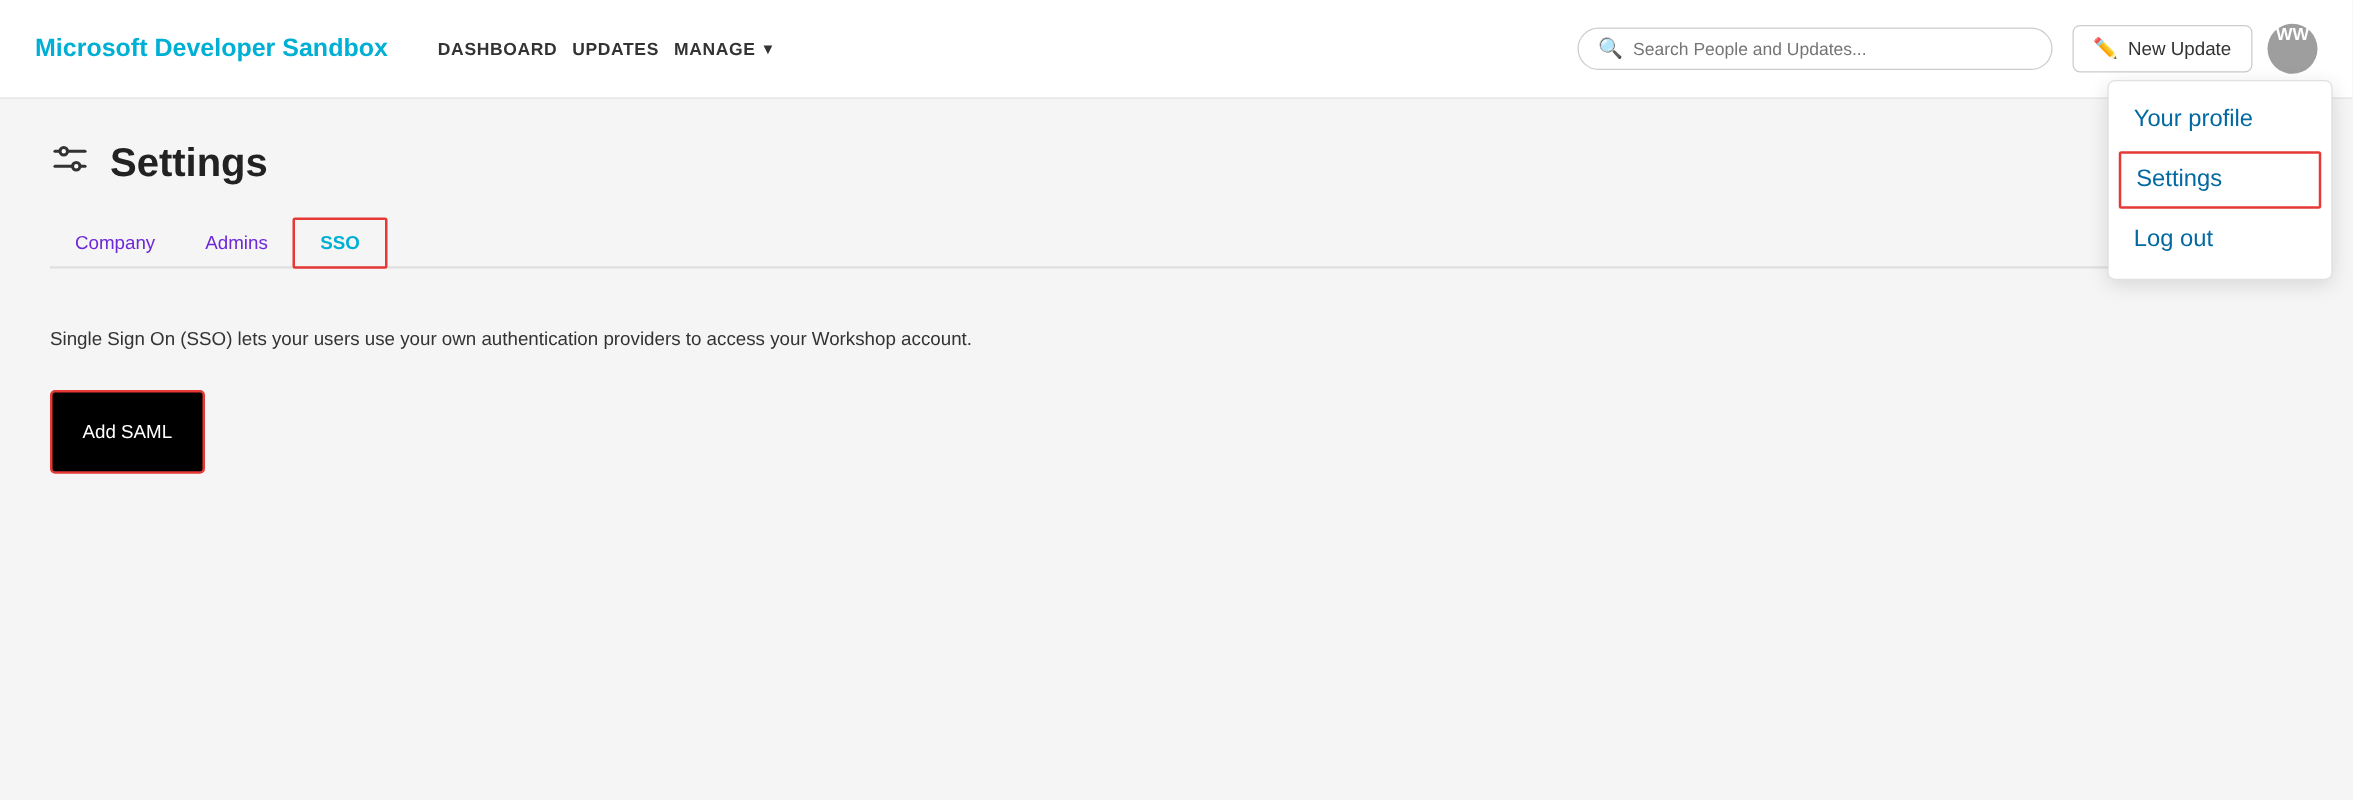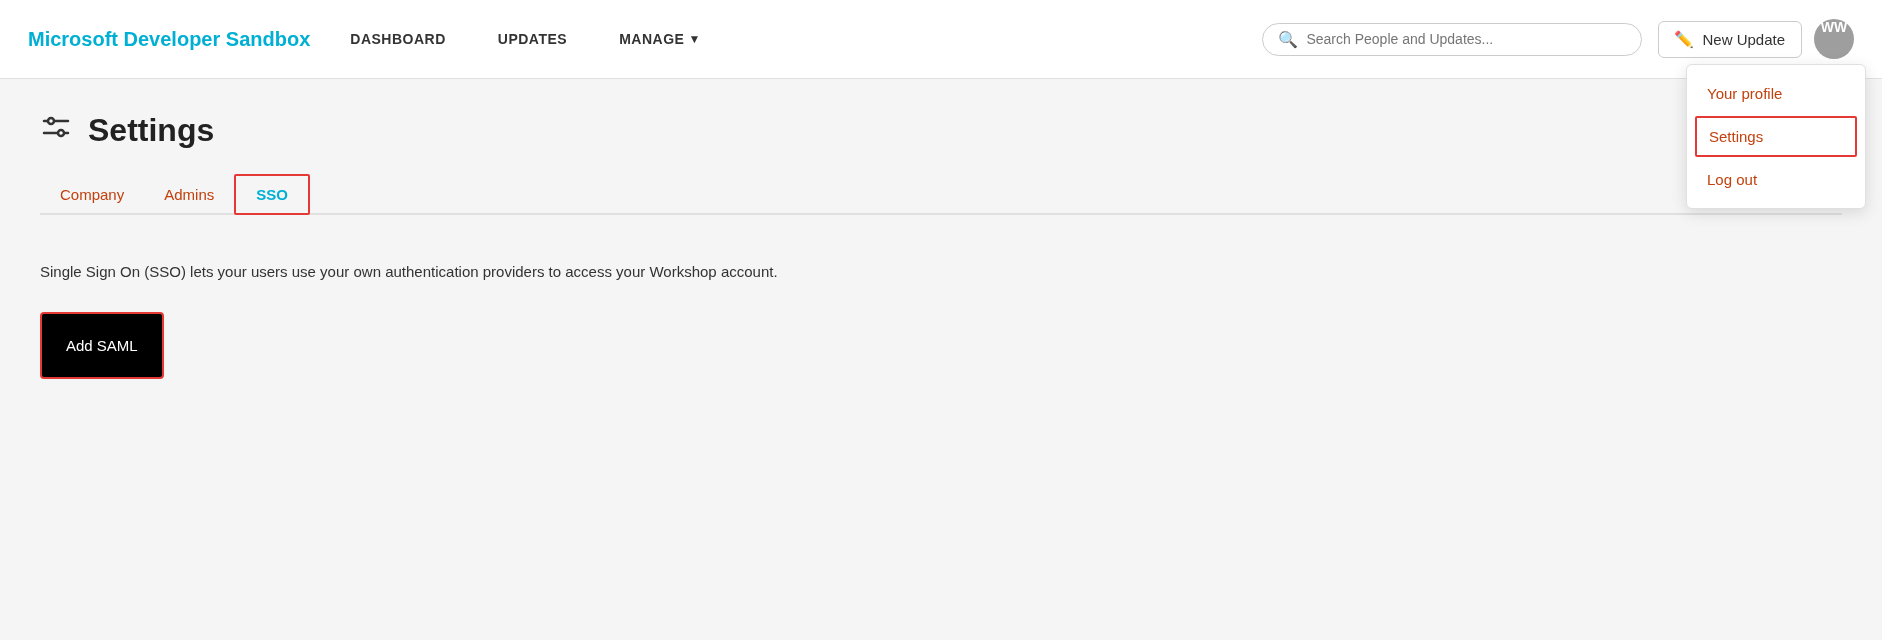--- a/index.html
+++ b/index.html
@@ -19,21 +19,21 @@
     .brand {
       font-size: 20px;
       font-weight: 700;
       color: #00b0d4;
       margin-right: 40px;
       white-space: nowrap;
     }
     .nav {
       display: flex;
       align-items: center;
-      gap: 52px;
+      gap: 12px;
       flex: 1;
     }
     .nav-item {
       font-size: 14px;
       font-weight: 700;
       color: #333;
       cursor: pointer;
       letter-spacing: 0.5px;
       text-transform: uppercase;
     }
@@ -107,22 +107,22 @@
       background: #fff;
       border: 1px solid #e0e0e0;
       border-radius: 6px;
       box-shadow: 0 4px 16px rgba(0,0,0,0.12);
       min-width: 180px;
       z-index: 200;
       padding: 8px 0;
     }
     .dropdown-item {
       padding: 12px 20px;
-      font-size: 15px;
-      color: #c2410c;
+      font-size: 19px;
+      color: #0369a1;
       cursor: pointer;
     }
     .dropdown-item.active {
       border: 2px solid #e53935;
       margin: 2px 8px;
       border-radius: 2px;
       padding: 10px 12px;
       font-weight: 500;
     }
 
@@ -160,21 +160,21 @@
     .tabs {
       display: flex;
       align-items: flex-end;
       gap: 0;
       border-bottom: 2px solid #e0e0e0;
       margin: 0 0 0 0;
     }
     .tab {
       padding: 10px 20px;
       font-size: 15px;
-      color: #c2410c;
+      color: #6d28d9;
       cursor: pointer;
       border-bottom: 2px solid transparent;
       margin-bottom: -2px;
       font-weight: 500;
     }
     .tab.active {
       color: #00b0d4;
       border: 2px solid #e53935;
       border-radius: 2px;
       margin-bottom: -2px;

